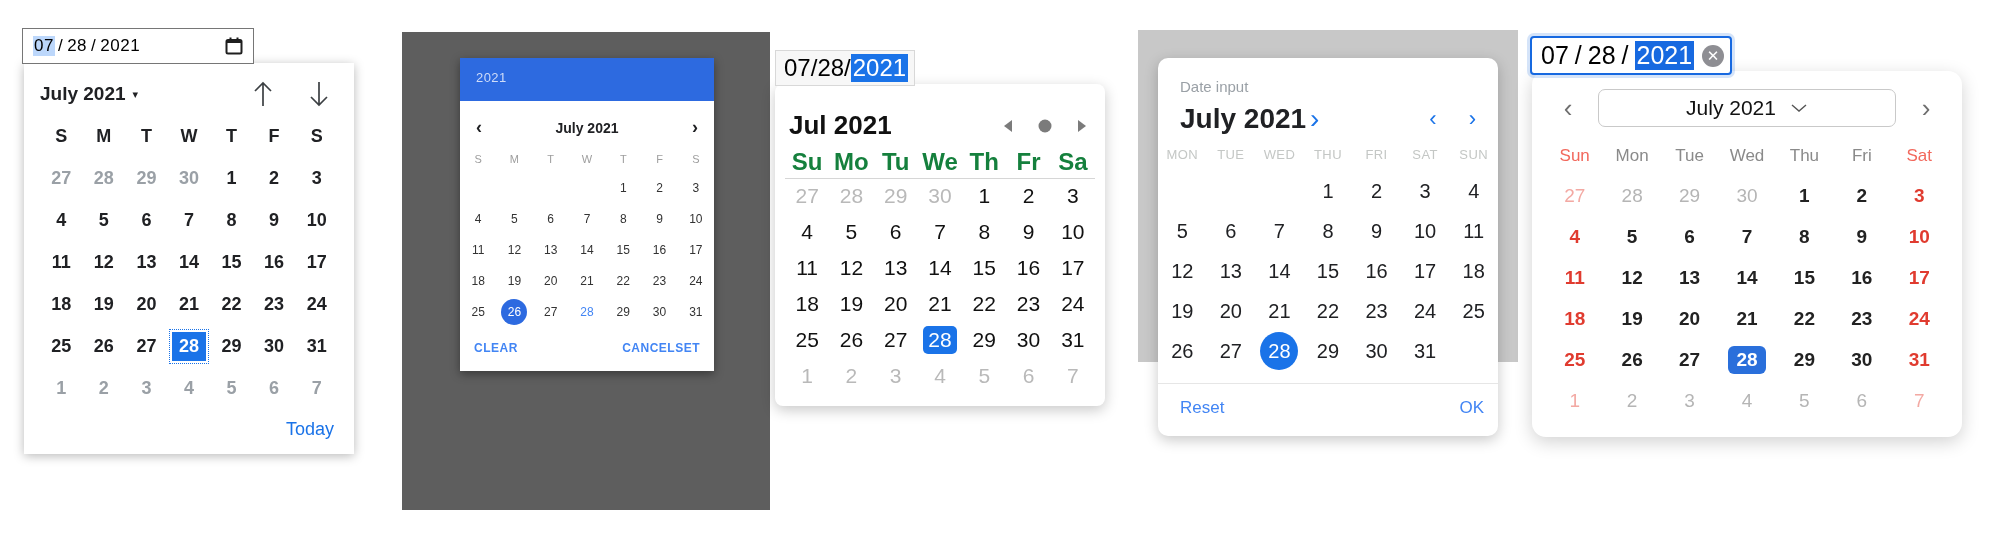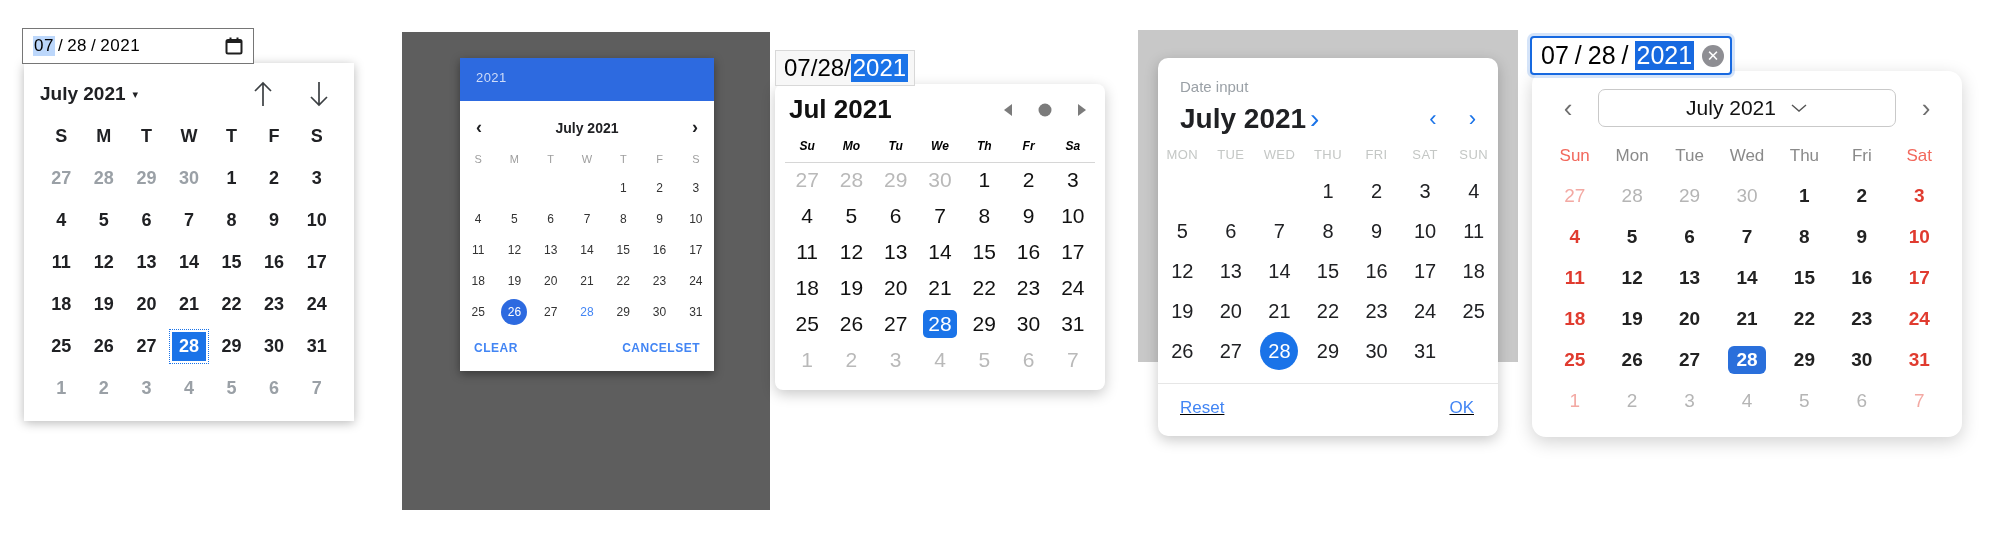--- a/index.html
+++ b/index.html
@@ -66,25 +66,25 @@
   .c2-actions .b.cancel { }
 
   
   #cal3 { position:absolute; left:775px; top:50px; width:340px; }
   .c3-input { display:inline-flex; align-items:center; background:#f7f7f7;
     border:1px solid #d8d8d8; padding:3px 6px 3px 8px; font-size:24px; color:#000;
     letter-spacing:0px; position:relative; z-index:3; }
   .c3-input .sel { background:#1a73e8; color:#fff; padding:0 2px; }
   .c3-panel { margin-top:-2px; width:330px; background:#fff; border-radius:8px;
     box-shadow:0 4px 14px rgba(0,0,0,.22); padding:8px 10px 12px 10px; position:relative; z-index:2; }
-  .c3-head { display:flex; align-items:center; padding:2px 4px 6px 4px; }
+  .c3-head { display:flex; align-items:center; padding:2px 4px 6px 4px;margin-top:16px; }
   .c3-mon { font-size:26px; font-weight:bold; color:#111; }
   .c3-ctrl { margin-left:auto; display:flex; align-items:center; gap:16px; color:#7b7b7b; }
   .c3-grid { width:100%; border-collapse:collapse; }
-  .c3-grid th { font-size:12px; font-weight:bold; color:#000000; height:30px; width:14.28%;font-style:italic; }
+  .c3-grid th { font-size:24px; font-weight:bold; color:#15803d; height:30px; width:14.28%; }
   .c3-grid .rule td { border-bottom:1px solid #d6d6d6; height:1px; padding:0; }
   .c3-grid td { text-align:center; font-size:21px; color:#111; height:36px; width:14.28%; }
   .c3-grid td.mute { color:#b9b9b9; }
   .c3-grid td.sel span { background:#1a73e8; color:#fff; border-radius:5px;
      display:inline-block; min-width:34px; padding:2px 4px; }
 
   
   #cal4 { position:absolute; left:1138px; top:30px; width:380px; height:332px;
           background:#c8c8c8; }
   .c4-card { position:absolute; left:20px; top:28px; width:340px; background:#fff;
@@ -93,21 +93,21 @@
   .c4-head { display:flex; align-items:center; padding:4px 22px 2px 22px; }
   .c4-mon { font-size:28px; font-weight:bold; color:#202124; }
   .c4-mon .chev { color:#1a73e8; font-weight:normal; margin-left:4px; }
   .c4-arrows { margin-left:auto; display:flex; gap:32px; color:#1a73e8; font-size:22px; }
   .c4-grid { width:100%; border-collapse:collapse; padding:0 12px; }
   .c4-grid th { font-size:13px; color:#c4c7c5; font-weight:normal; height:34px; width:14.28%; letter-spacing:.4px; }
   .c4-grid td { text-align:center; font-size:20px; color:#202124; height:40px; width:14.28%; }
   .c4-grid td.sel span { background:#1a73e8; color:#fff; border-radius:50%;
      width:38px; height:38px; line-height:38px; display:inline-block; }
   .c4-div { border-top:1px solid #e6e6e6; margin:12px 0 0 0; }
-  .c4-actions { display:flex; align-items:center; padding:14px 24px 18px 22px;text-decoration:underline; }
+  .c4-actions { display:flex; align-items:center; padding:14px 14px 18px 22px; }
   .c4-actions .b { color:#4285f4; font-size:17px; }
   .c4-actions .ok { margin-left:auto; }
 
   
   #cal5 { position:absolute; left:1530px; top:36px; width:440px; }
   .c5-input { display:inline-flex; align-items:center; gap:2px;
     border:2px solid #1769e0; border-radius:4px; background:#fff;
     padding:3px 6px 3px 9px; font-size:25px; color:#000;
     box-shadow:0 0 0 3px rgba(23,105,224,.18); position:relative; z-index:3; }
   .c5-input .sl { color:#000; padding:0 4px; }
@@ -235,20 +235,23 @@
               <td class="mute"><span>1</span></td>
               <td class="mute"><span>2</span></td>
               <td class="mute"><span>3</span></td>
               <td class="mute"><span>4</span></td>
               <td class="mute"><span>5</span></td>
               <td class="mute"><span>6</span></td>
               <td class="mute"><span>7</span></td>
             </tr>
           </tbody>
       </table>
+      <div class="c1-foot">
+        <span class="c1-today">Today</span>
+      </div>
     </div>
   </div>
 
   <div id="cal2">
     <div class="c2-card">
       <div class="c2-header">
         <div class="c2-year">2021</div>
       </div>
       <div class="c2-nav">
         <span class="arr">‹</span>

